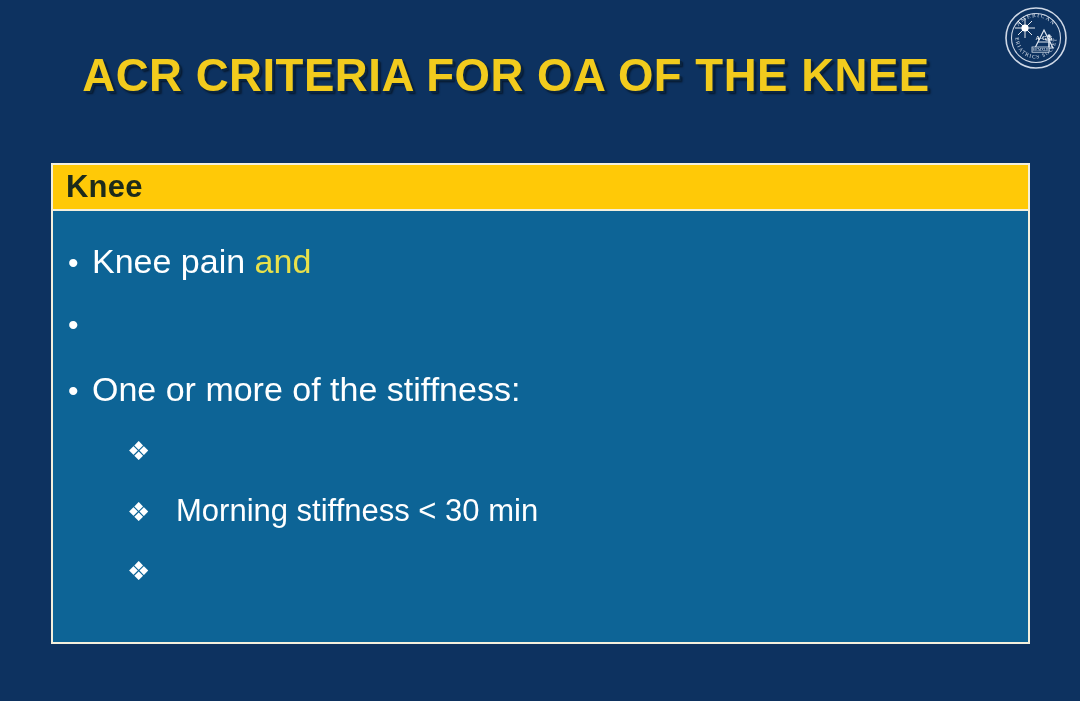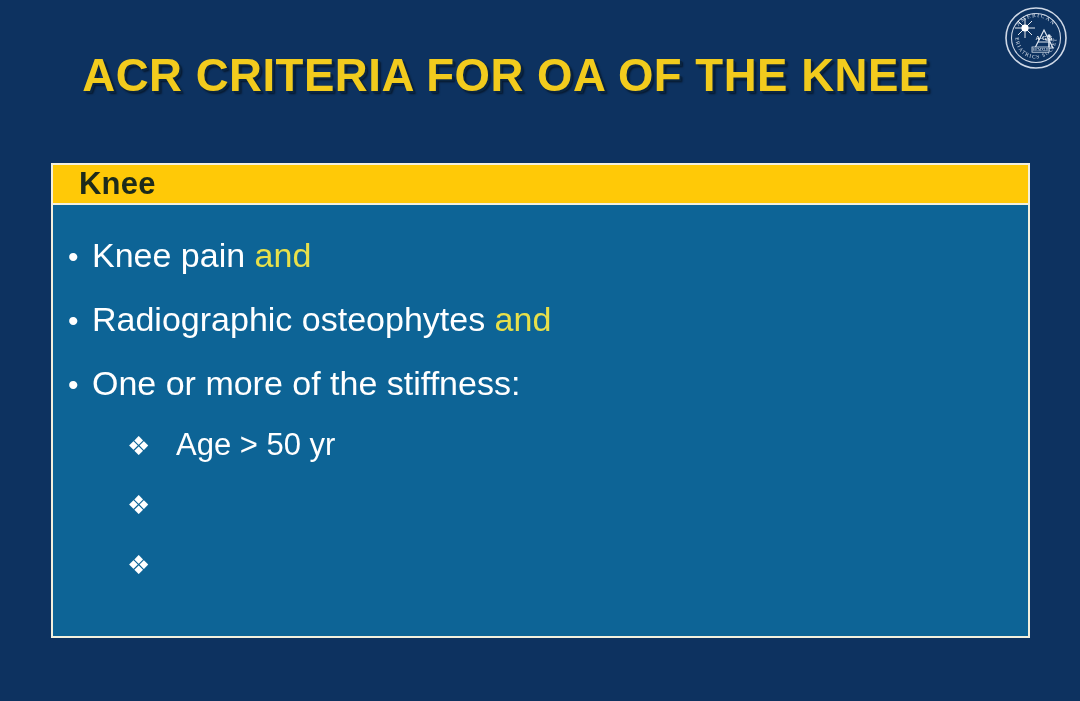--- a/index.html
+++ b/index.html
@@ -58,26 +58,26 @@
     left: 51px;
     top: 163px;
     width: 979px;
     height: 485px;
     box-sizing: border-box;
   }
 
   .crit-header {
     position: relative;
     box-sizing: border-box;
-    height: 42px;
+    height: 48px;
     background: #ffc907;
     border: 2px solid #f3f0dd;
     display: flex;
     align-items: center;
-    padding-left: 26px;
+    padding-left: 13px;
   }
   .crit-header-label {
     font-family: "Liberation Sans", sans-serif;
     font-weight: bold;
     font-size: 31px;
     line-height: 34px;
     color: #1d2b1b;
     letter-spacing: 0.2px;
   }
 
@@ -201,35 +201,34 @@
 
     <div class="crit-body">
 
       <div class="bullet-row">
         <span class="bullet-mark">•</span>
         <span class="bullet-text"><span>Knee pain </span><span class="conj">and</span></span>
       </div>
 
       <div class="bullet-row">
         <span class="bullet-mark">•</span>
-        <span class="bullet-text"><span>Radiographic osteophytes </span><span class="conj">and</span></span>
       </div>
 
       <div class="bullet-row">
         <span class="bullet-mark">•</span>
         <span class="bullet-text"><span>One or more of the stiffness:</span><span class="conj"></span></span>
       </div>
 
       <div class="sub-row">
         <span class="sub-mark">❖</span>
-        <span class="sub-text">Age &gt; 50 yr</span>
       </div>
 
       <div class="sub-row">
         <span class="sub-mark">❖</span>
+        <span class="sub-text">Morning stiffness &lt; 30 min</span>
       </div>
 
       <div class="sub-row">
         <span class="sub-mark">❖</span>
       </div>
 
     </div>
   </div>
 
 </div>

